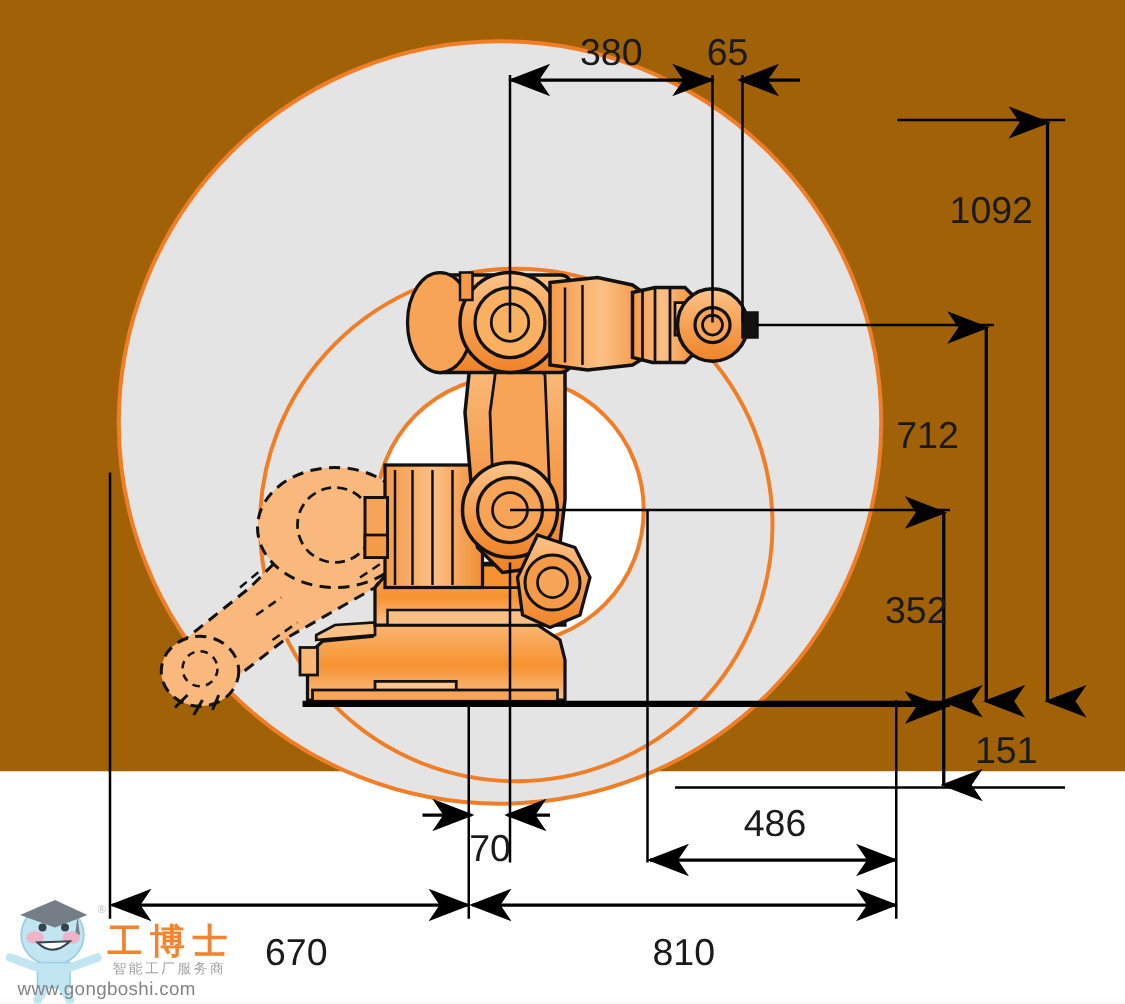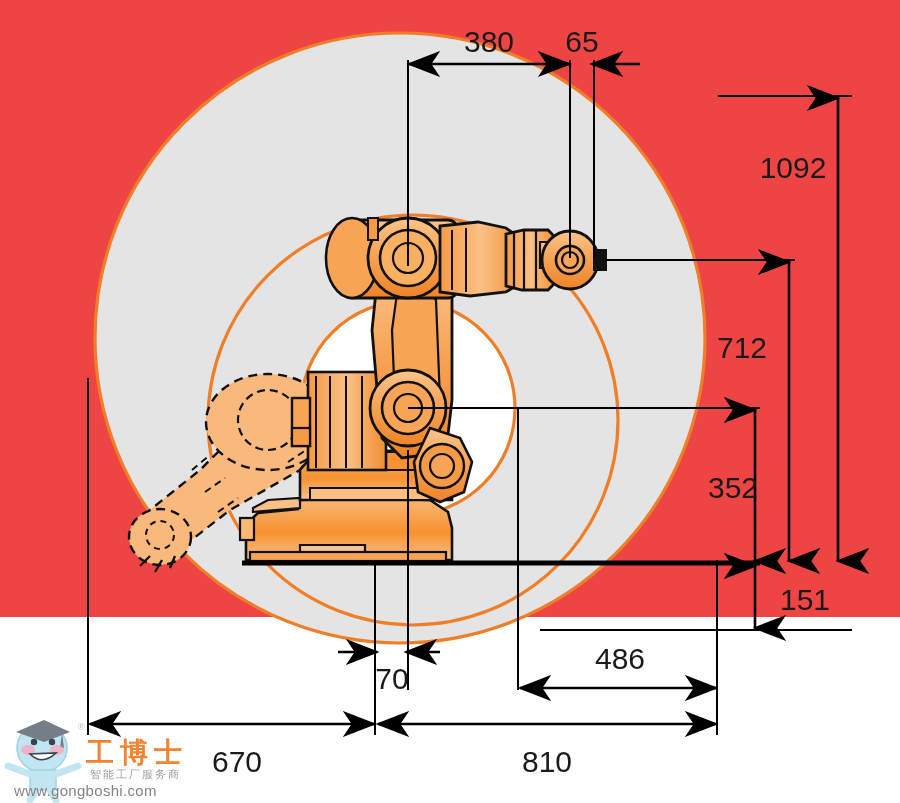--- a/index.html
+++ b/index.html
@@ -1,18 +1,18 @@
 <!DOCTYPE html>
 <html><head>
 <meta charset="utf-8">
 <style>
   html,body{margin:0;padding:0;background:#fff;}
   body{width:900px;height:803px;overflow:hidden;
        font-family:"Liberation Sans",sans-serif;}
-  #stage{position:relative;width:900px;height:617px;background:#ef4444;}
+  #stage{position:relative;width:900px;height:617px;background:#a16207;}
   #svgroot{position:absolute;left:0;top:0;width:900px;height:803px;}
   .dimtext{font-family:"Liberation Sans",sans-serif;font-size:30px;fill:#1a1a1a;}
   .wm-url{font-family:"Liberation Sans",sans-serif;font-size:15px;fill:#7d7d7d;letter-spacing:.3px;}
   .wm-cn{font-family:"DejaVu Sans",sans-serif;font-size:28px;fill:#f07e26;font-weight:bold;letter-spacing:6px;}
   .wm-sub{font-family:"DejaVu Sans",sans-serif;font-size:11px;fill:#9a9a9a;letter-spacing:2px;}
   .wm-reg{font-family:"Liberation Sans",sans-serif;font-size:9px;fill:#b9b9b9;}
 </style>
 </head>
 <body>
 

